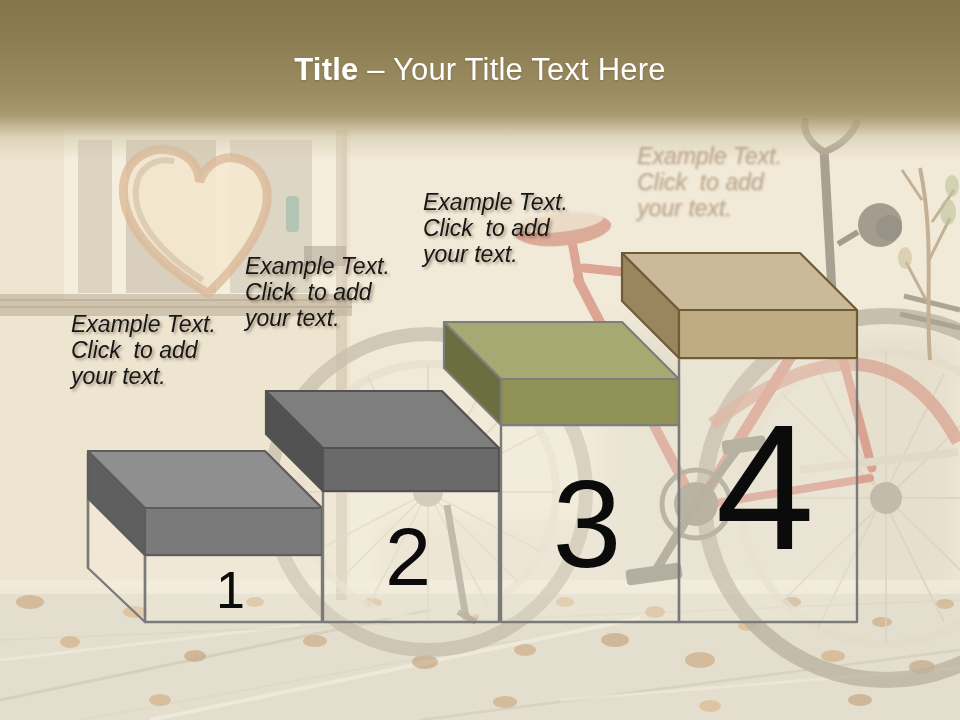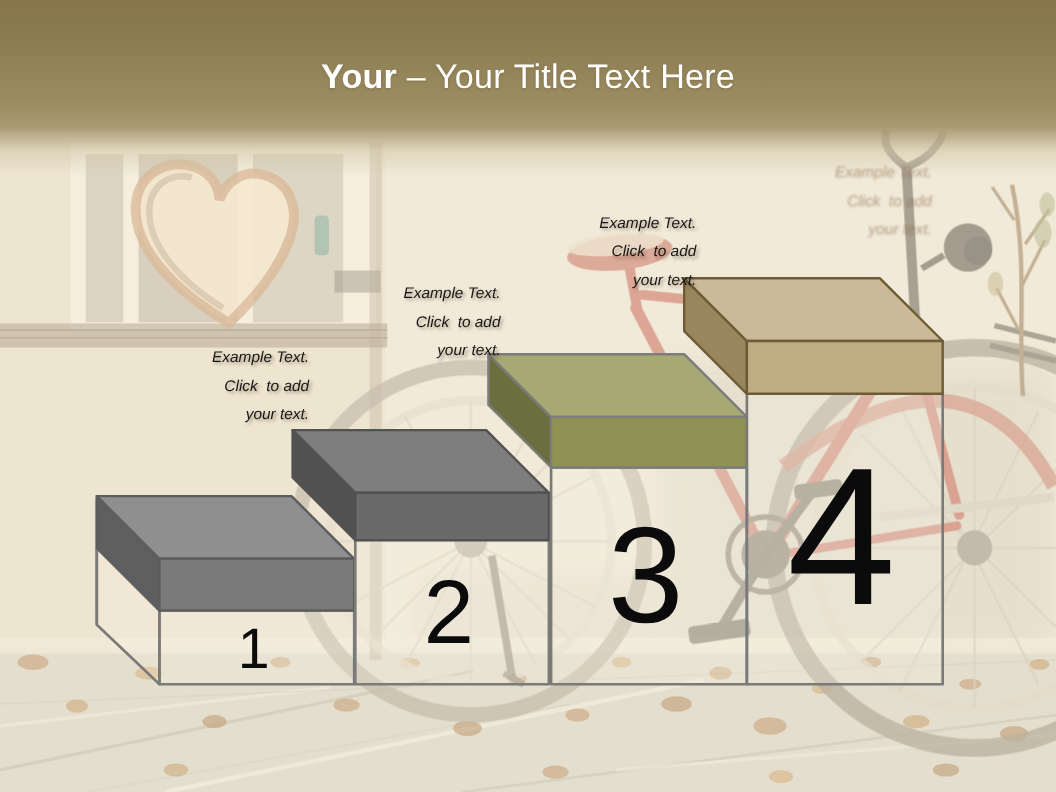--- a/index.html
+++ b/index.html
@@ -19,21 +19,21 @@
   }
   .slide-title{
     position:absolute;left:0;top:52px;width:960px;
     text-align:center;color:#ffffff;font-size:31px;letter-spacing:.2px;
     text-shadow:0 1px 2px rgba(90,75,40,.35);
     white-space:pre-wrap;
   }
   .slide-title .t-bold{font-weight:700;}
   .step-label{
     position:absolute;width:210px;margin-left:-105px;
-    text-align:right;font-style:italic;font-size:14px;line-height:26px;
+    text-align:left;font-style:italic;font-size:23px;line-height:26px;
     color:#171717;white-space:pre-wrap;
     text-shadow:2px 2px 3px rgba(70,50,25,.45);
   }
   .step-label.faded{
     color:#8d6c4c;opacity:.5;filter:blur(1px);
     text-shadow:1px 1px 2px rgba(120,90,60,.4);
   }
   .step-number{
     position:absolute;color:#0b0b0b;font-weight:400;line-height:1;
     transform:translate(-50%,-52%);
@@ -174,21 +174,21 @@
         <ellipse cx="948" cy="212" rx="8" ry="13" fill="#7f8c4e" stroke="none" opacity="0.6"></ellipse>
         <ellipse cx="905" cy="258" rx="7" ry="11" fill="#9c8a4a" stroke="none" opacity="0.6"></ellipse>
         <ellipse cx="952" cy="186" rx="7" ry="11" fill="#7f8c4e" stroke="none" opacity="0.6"></ellipse>
       </g>
     </g>
 
     <rect x="0" y="120" width="960" height="600" fill="#f5eedd" opacity="0.40"></rect>
   </svg>
 
   <div class="header-band"></div>
-  <div class="slide-title"><span class="t-bold">Your</span><span> – Your Title Text Here</span></div>
+  <div class="slide-title"><span class="t-bold">Title</span><span> – Your Title Text Here</span></div>
 
   <svg id="steps-svg" width="960" height="720" viewBox="0 0 960 720">
       <g>
         <line x1="88" y1="453" x2="88" y2="568" stroke="#7a7a78" stroke-width="2.4"></line>
         <polygon points="88,498 145,555 145,622 88,568" fill="#f7f2e6" stroke="#7a7a78" stroke-width="2.4" fill-opacity="0.18" stroke-linejoin="round"></polygon>
         <polygon points="145,555 322,555 322,622 145,622" fill="#f7f2e6" stroke="#7a7a78" stroke-width="2.4" fill-opacity="0.22" stroke-linejoin="round"></polygon>
         <polygon points="88,451 145,508 145,555 88,498" fill="#5f5f5f" stroke="#5d5d5d" stroke-width="2.2" stroke-linejoin="round"></polygon>
         <polygon points="88,451 265,451 322,508 145,508" fill="#8f8f8f" stroke="#5d5d5d" stroke-width="2.2" stroke-linejoin="round"></polygon>
         <polygon points="145,508 322,508 322,555 145,555" fill="#7a7a7a" stroke="#5d5d5d" stroke-width="2.2" stroke-linejoin="round"></polygon>
       </g>

